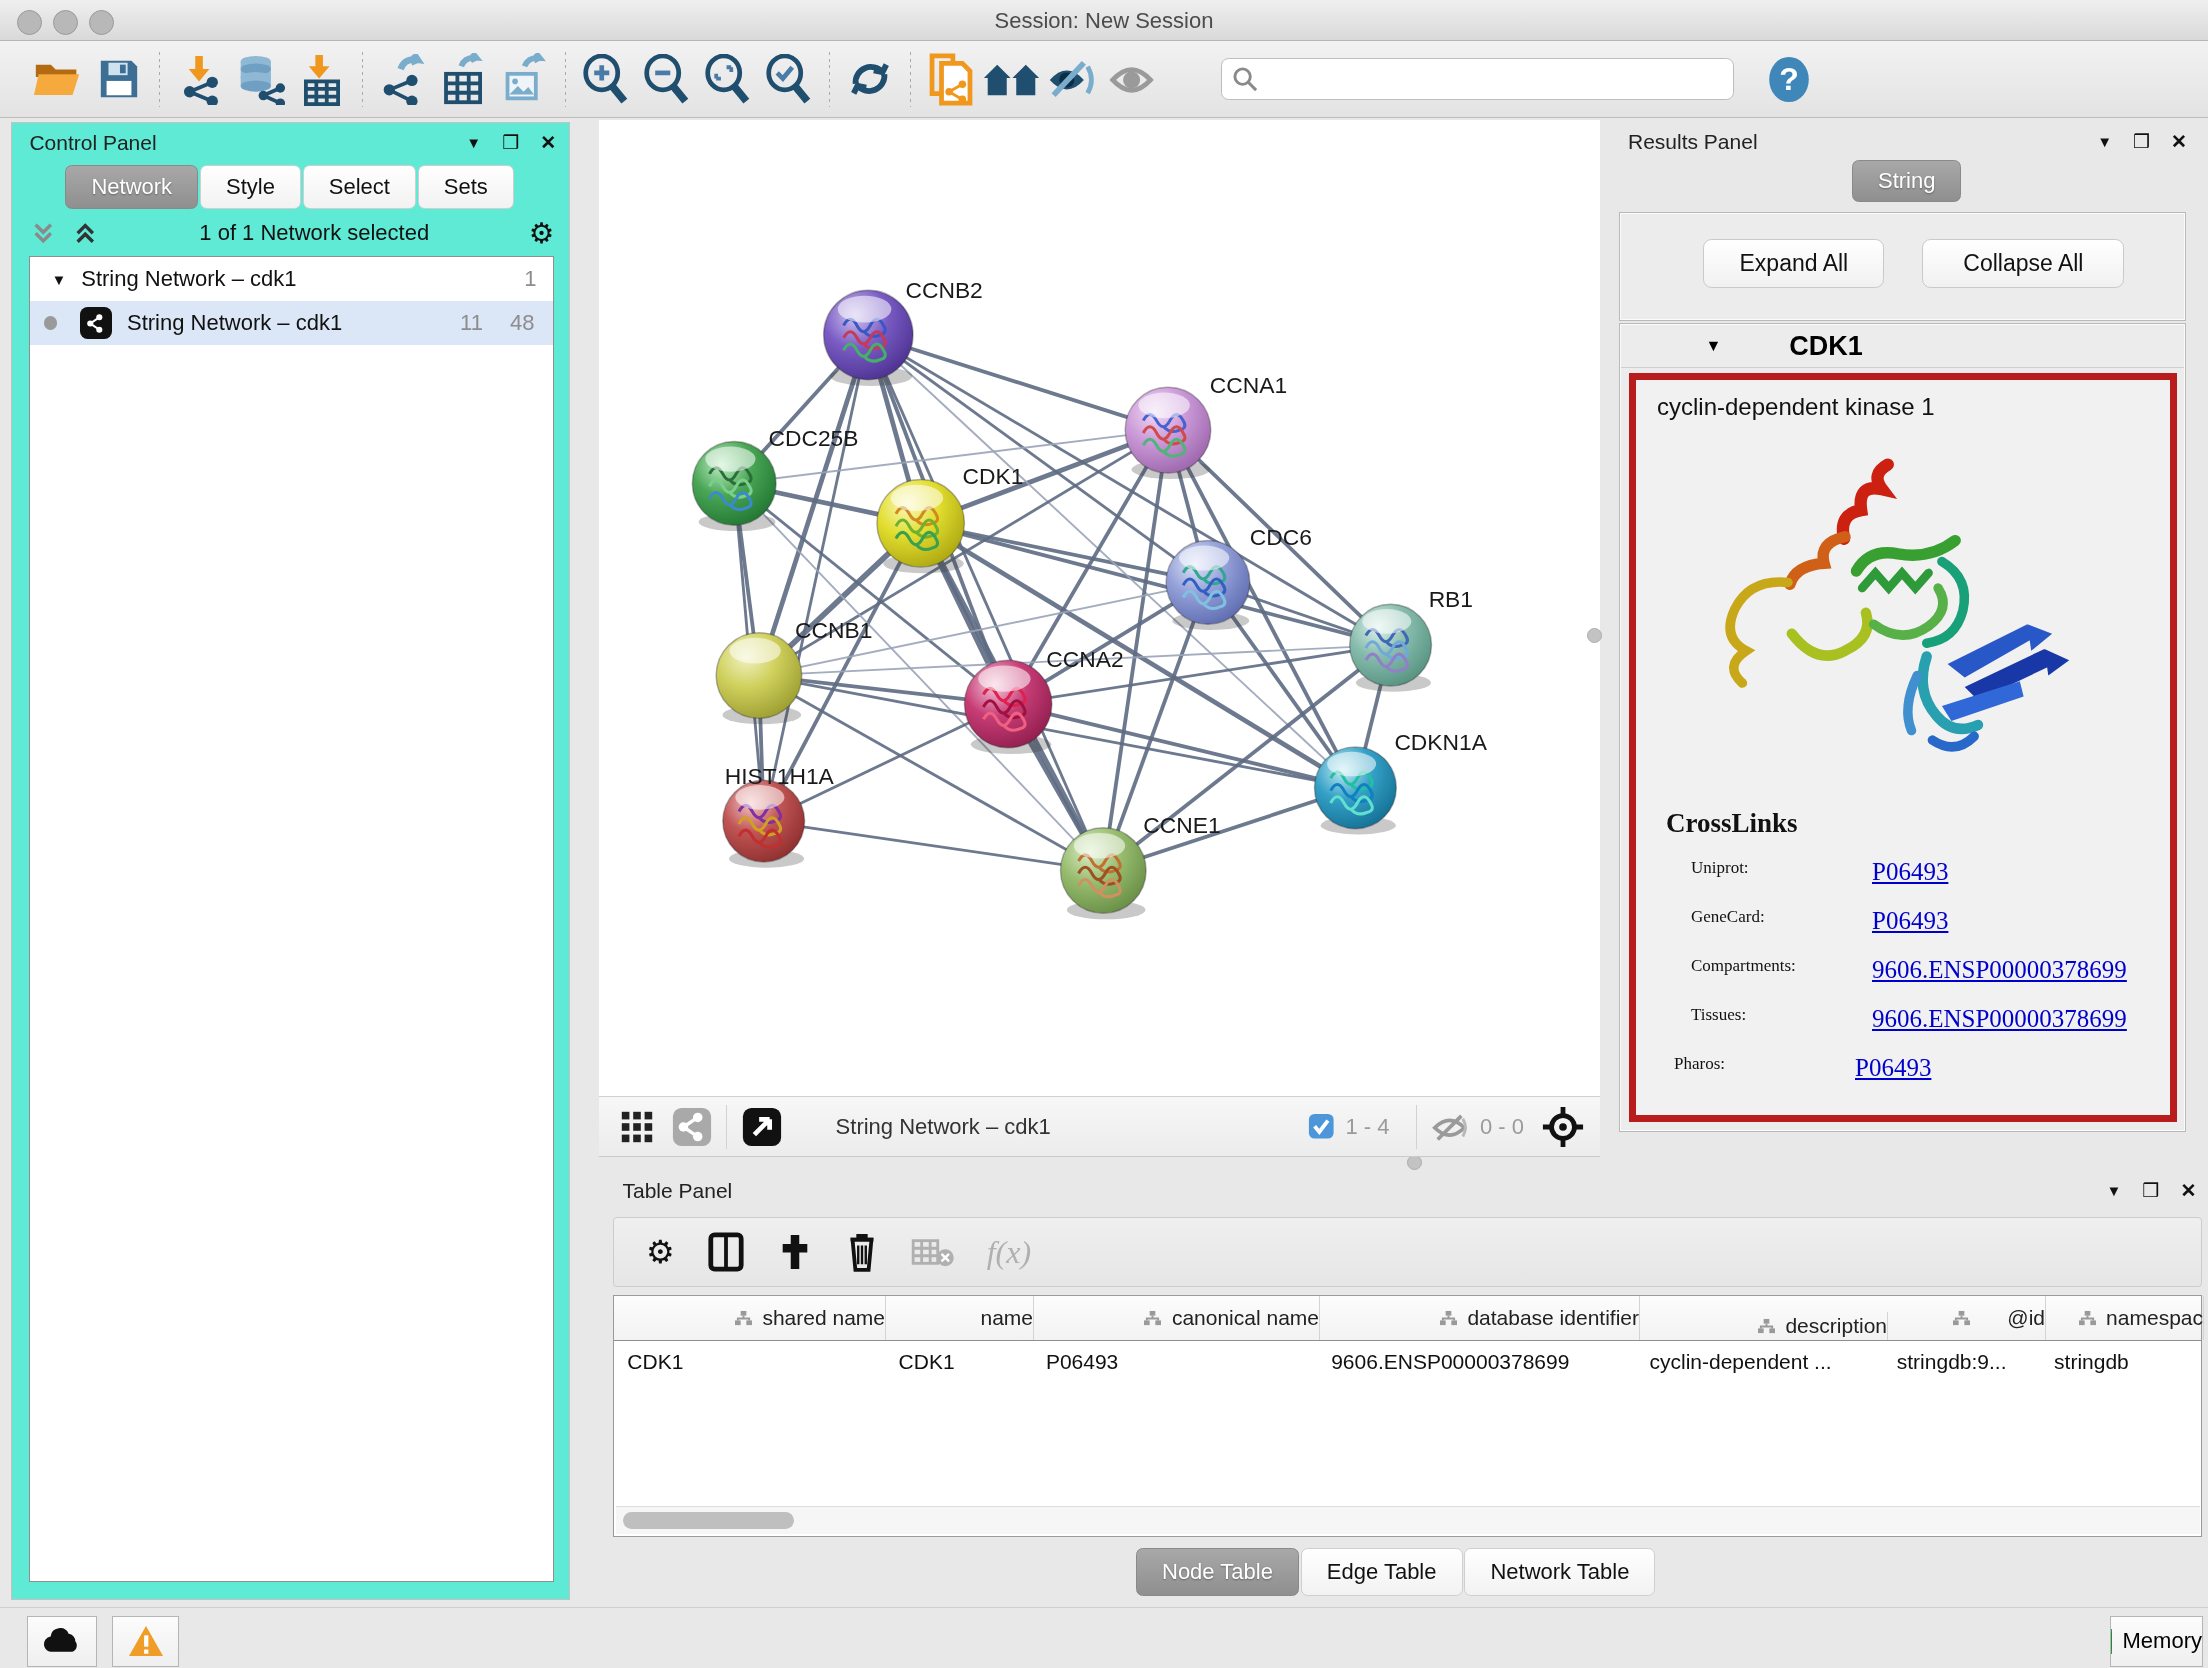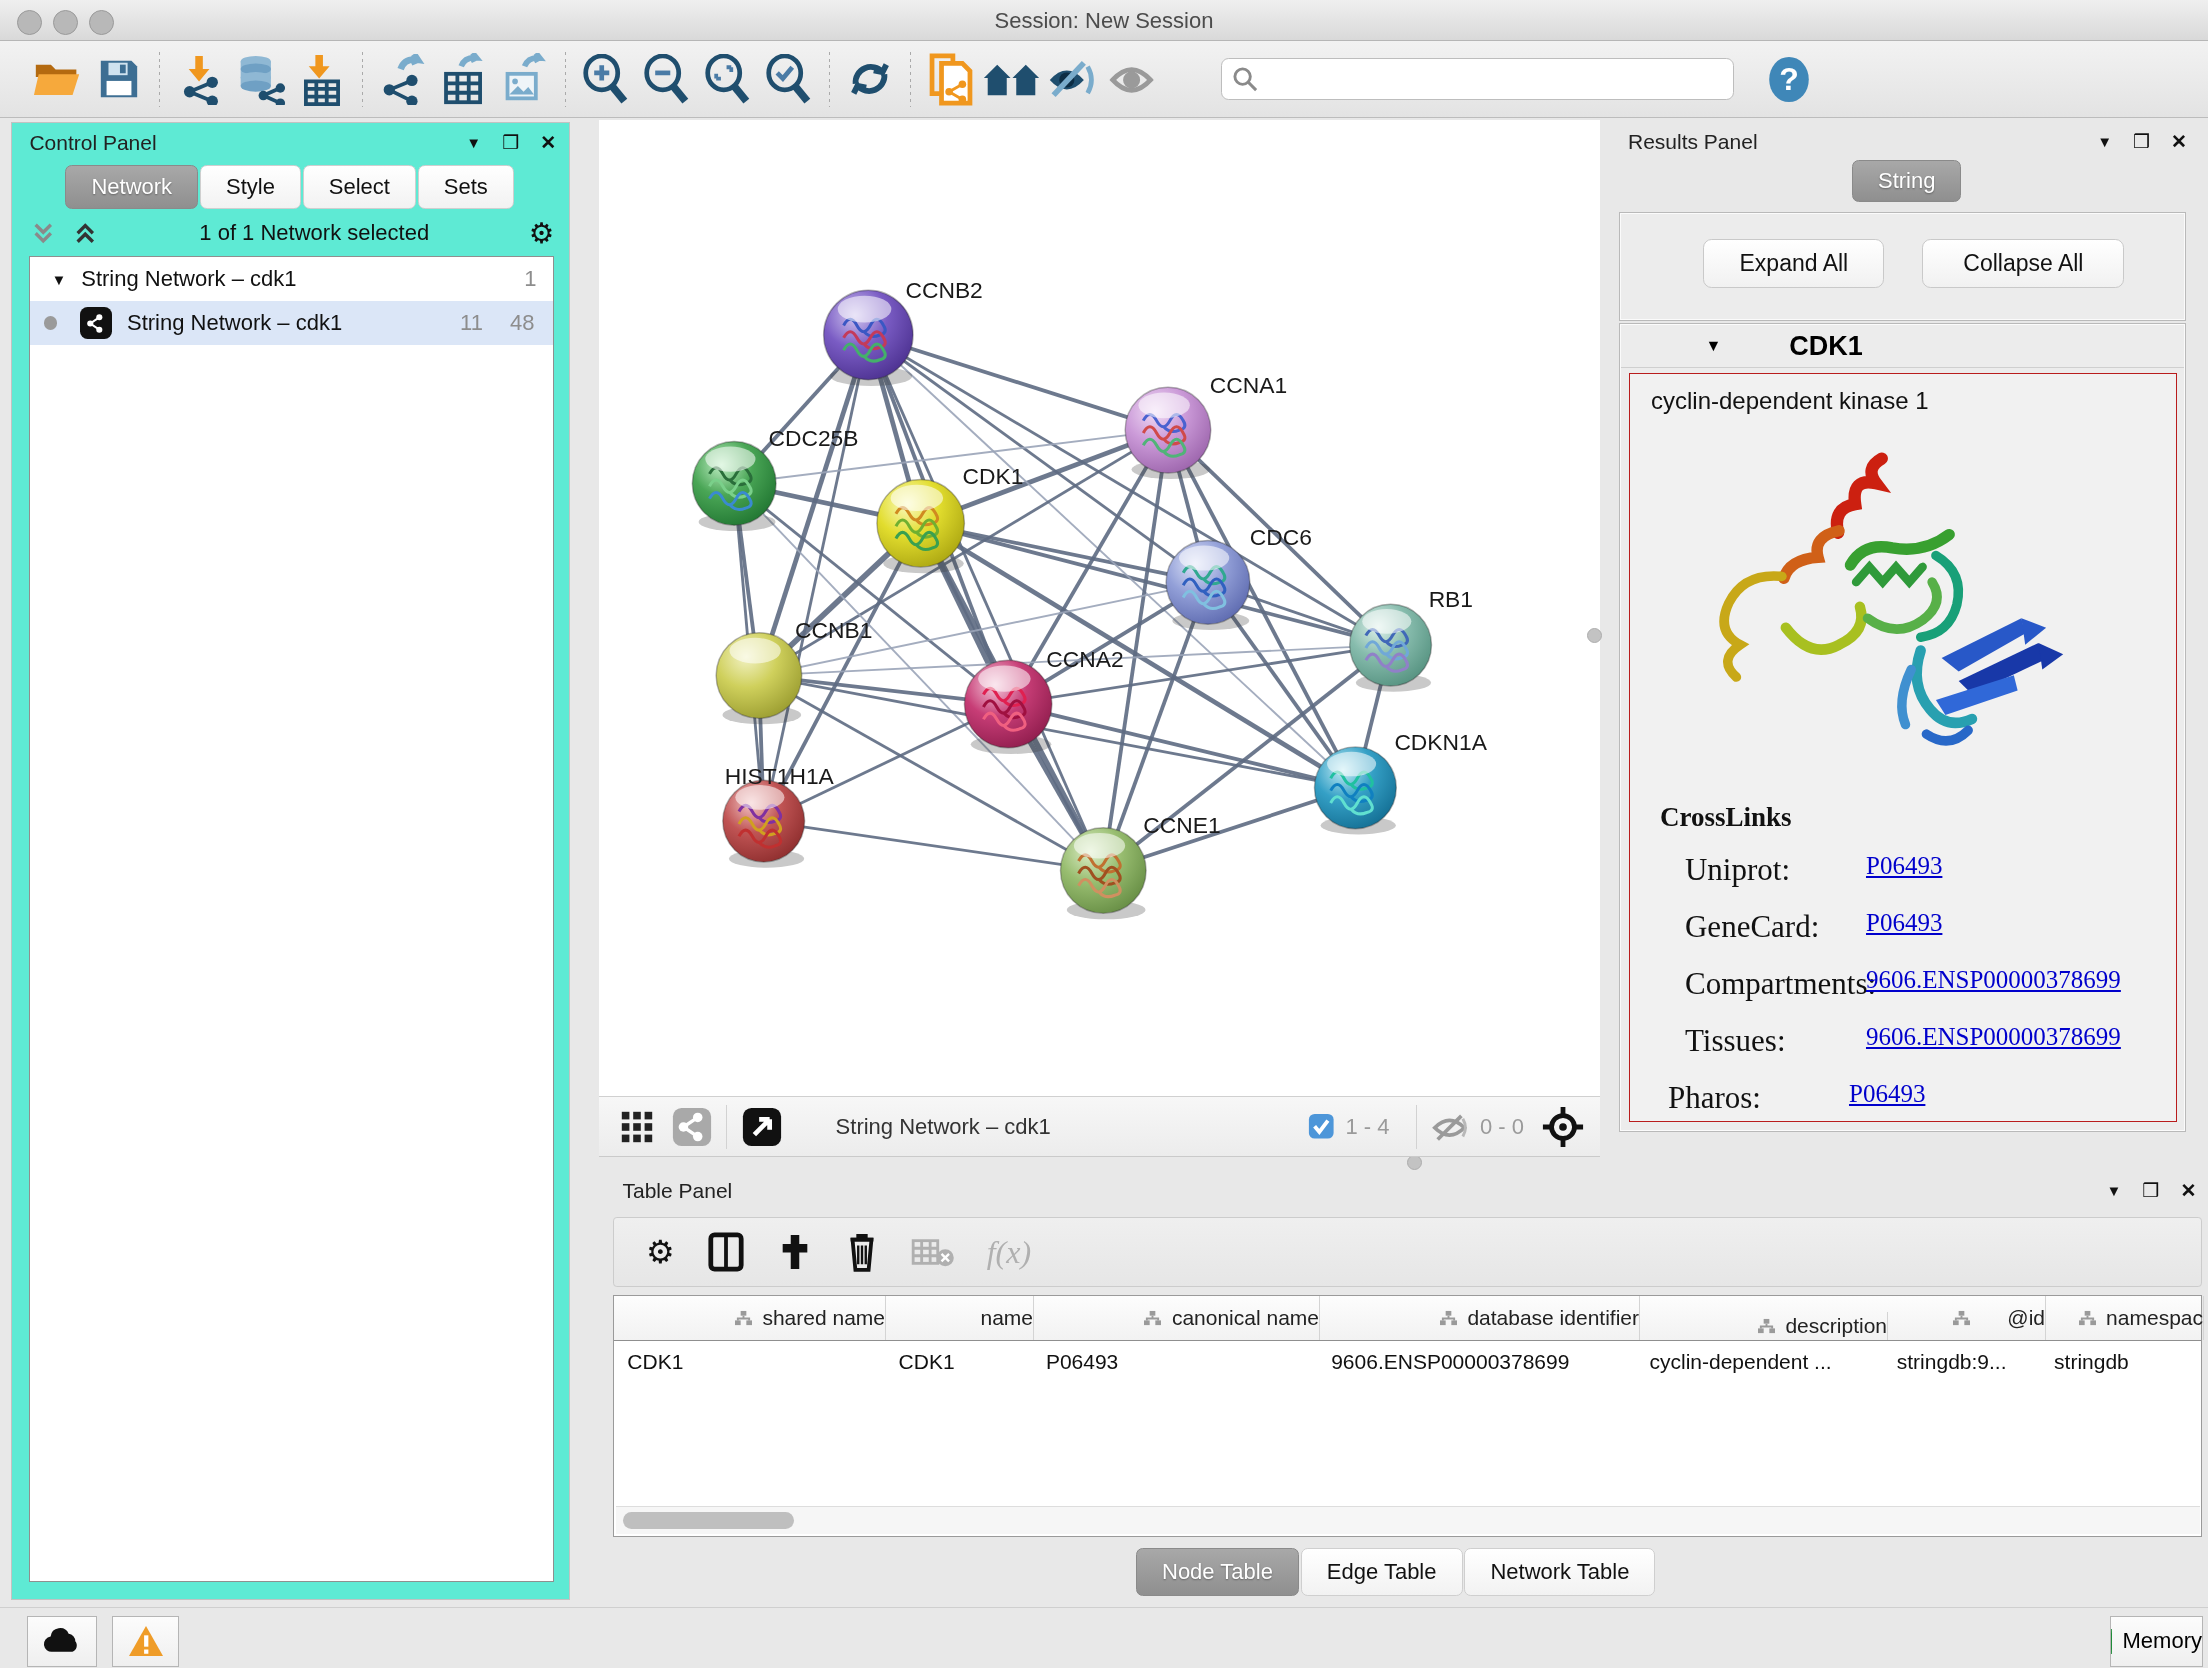--- a/index.html
+++ b/index.html
@@ -53,24 +53,24 @@
   .ns-text{font-size:22px;color:#333;}
   .ns-gray{font-size:22px;color:#9a9a9a;}
   .split-dot{position:absolute;width:13.3px;height:13.3px;border-radius:50%;background:#c3c3c3;border:1px solid #adadad;}
   
   .results-panel{position:absolute;left:1609px;top:122px;width:593px;height:1010px;background:#e8e8e8;}
   .rp-box{position:absolute;background:#ececec;border:1.9px solid #fbfbfb;outline:1px solid #b9b9b9;}
   .btn{background:linear-gradient(#ffffff,#f1f1f1);border:1px solid #c9c9c9;border-radius:8.6px;
     font-size:23px;color:#111;display:inline-flex;align-items:center;justify-content:center;}
   .rp-generow{display:flex;align-items:center;height:42px;background:#ececec;border-bottom:1px solid #cfcfcf;}
   .rp-content{position:absolute;left:7.6px;right:7.6px;top:48px;bottom:7.6px;background:#f1f1f1;
-    border:1px solid #b91c1c;}
+    border:7px solid #b91c1c;}
   .crosslinks{font-family:"Liberation Serif",serif;color:#111;}
   .cl-row{display:flex;margin-bottom:21px;}
-  .cl-label{width:181px;font-size:31px;font-family:Liberation Serif, serif;}
+  .cl-label{width:181px;font-size:17px;font-family:Liberation Serif, serif;}
   .cl-link{font-size:25px;color:#0000cc;text-decoration:underline;}
   
   .table-panel{position:absolute;left:613px;top:1168px;width:1589px;height:438px;}
   .tp-toolbar{position:absolute;left:0;top:49px;width:1587px;height:68px;
     background:linear-gradient(#efefef,#e6e6e6);border:1px solid #cccccc;border-radius:3.8px;
     display:flex;align-items:center;}
   .tp-icon{margin-left:32px;display:flex;align-items:center;}
   .tp-table{position:absolute;left:0;top:127px;width:1587px;height:240px;background:#fff;
     border:1.9px solid #9a9a9a;}
   .thead{display:flex;height:44px;border-bottom:1.9px solid #8f8f8f;background:linear-gradient(#fdfdfd,#f2f2f2);}

